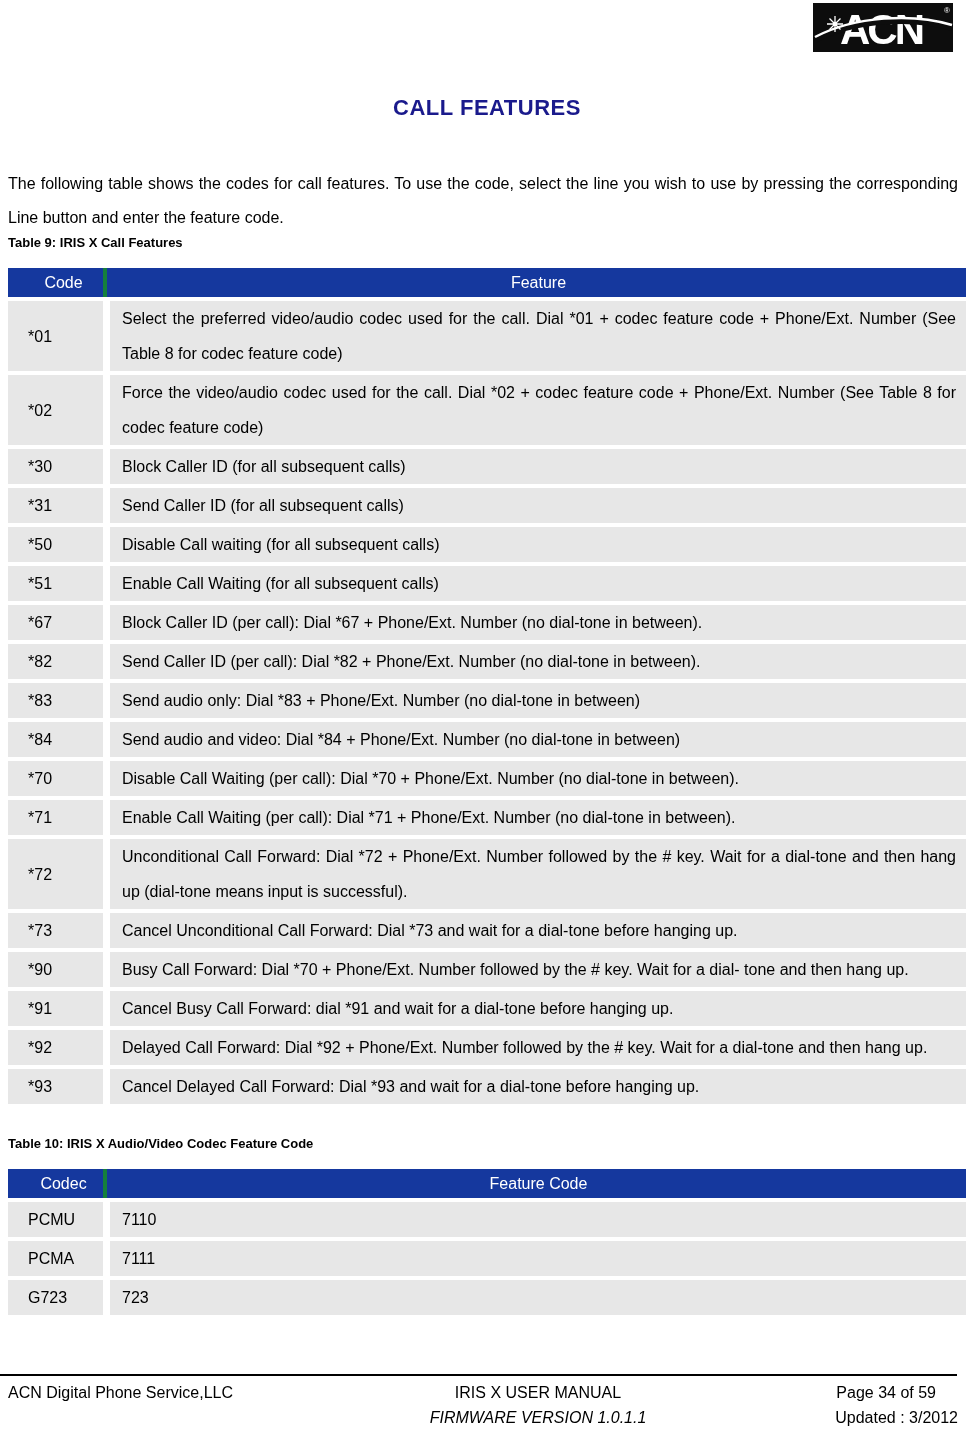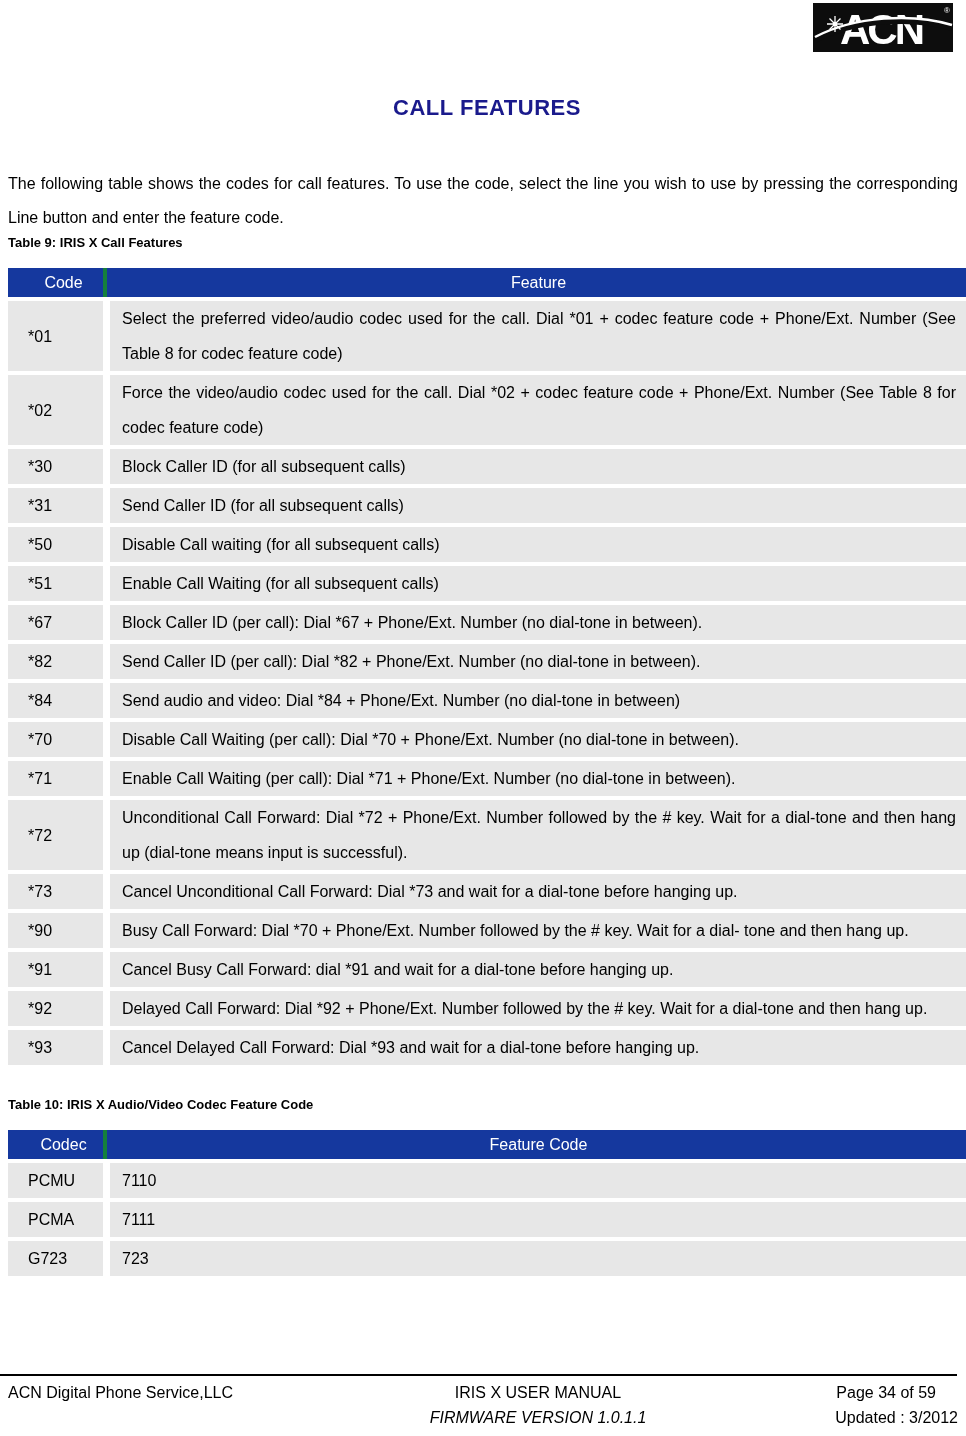--- a/index.html
+++ b/index.html
@@ -138,20 +138,24 @@
         </tr>
         <tr>
           <td>*67</td>
           <td class="feature-cell">Block Caller ID (per call): Dial *67 + Phone/Ext. Number (no dial-tone in between).</td>
         </tr>
         <tr>
           <td>*82</td>
           <td class="feature-cell">Send Caller ID (per call): Dial *82 + Phone/Ext. Number (no dial-tone in between).</td>
         </tr>
         <tr>
+          <td>*83</td>
+          <td class="feature-cell">Send audio only: Dial *83 + Phone/Ext. Number (no dial-tone in between)</td>
+        </tr>
+        <tr>
           <td>*84</td>
           <td class="feature-cell">Send audio and video: Dial *84 + Phone/Ext. Number (no dial-tone in between)</td>
         </tr>
         <tr>
           <td>*70</td>
           <td class="feature-cell">Disable Call Waiting (per call): Dial *70 + Phone/Ext. Number (no dial-tone in between).</td>
         </tr>
         <tr>
           <td>*71</td>
           <td class="feature-cell">Enable Call Waiting (per call): Dial *71 + Phone/Ext. Number (no dial-tone in between).</td>

